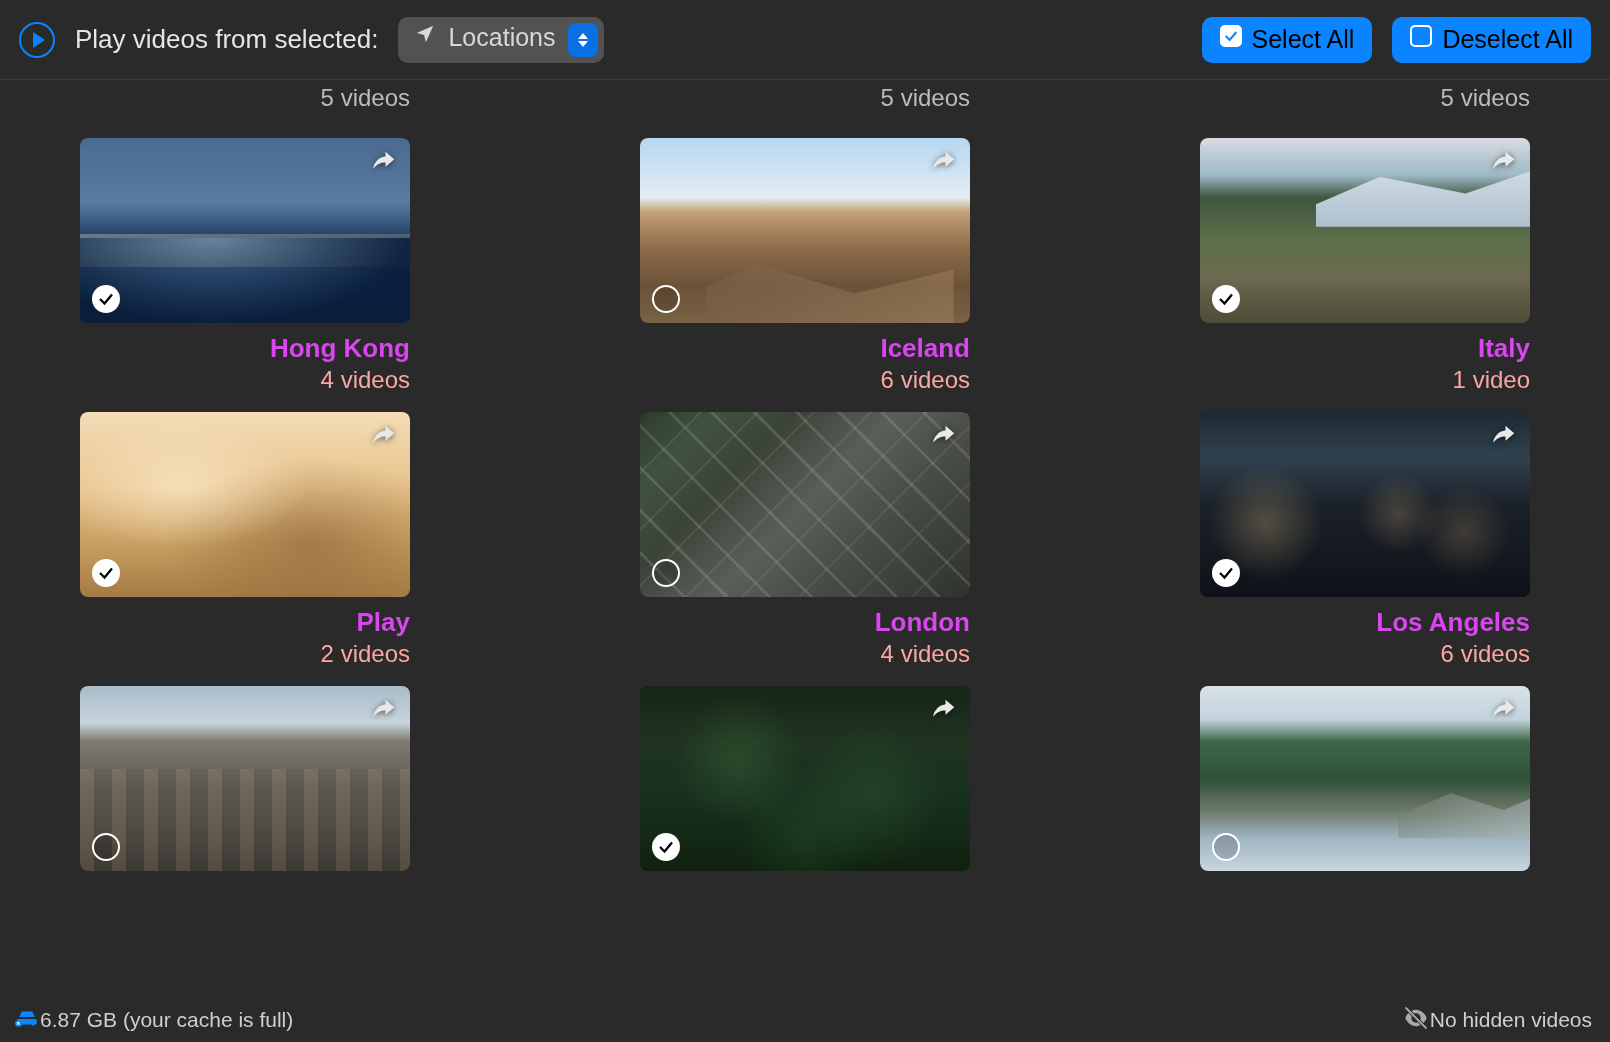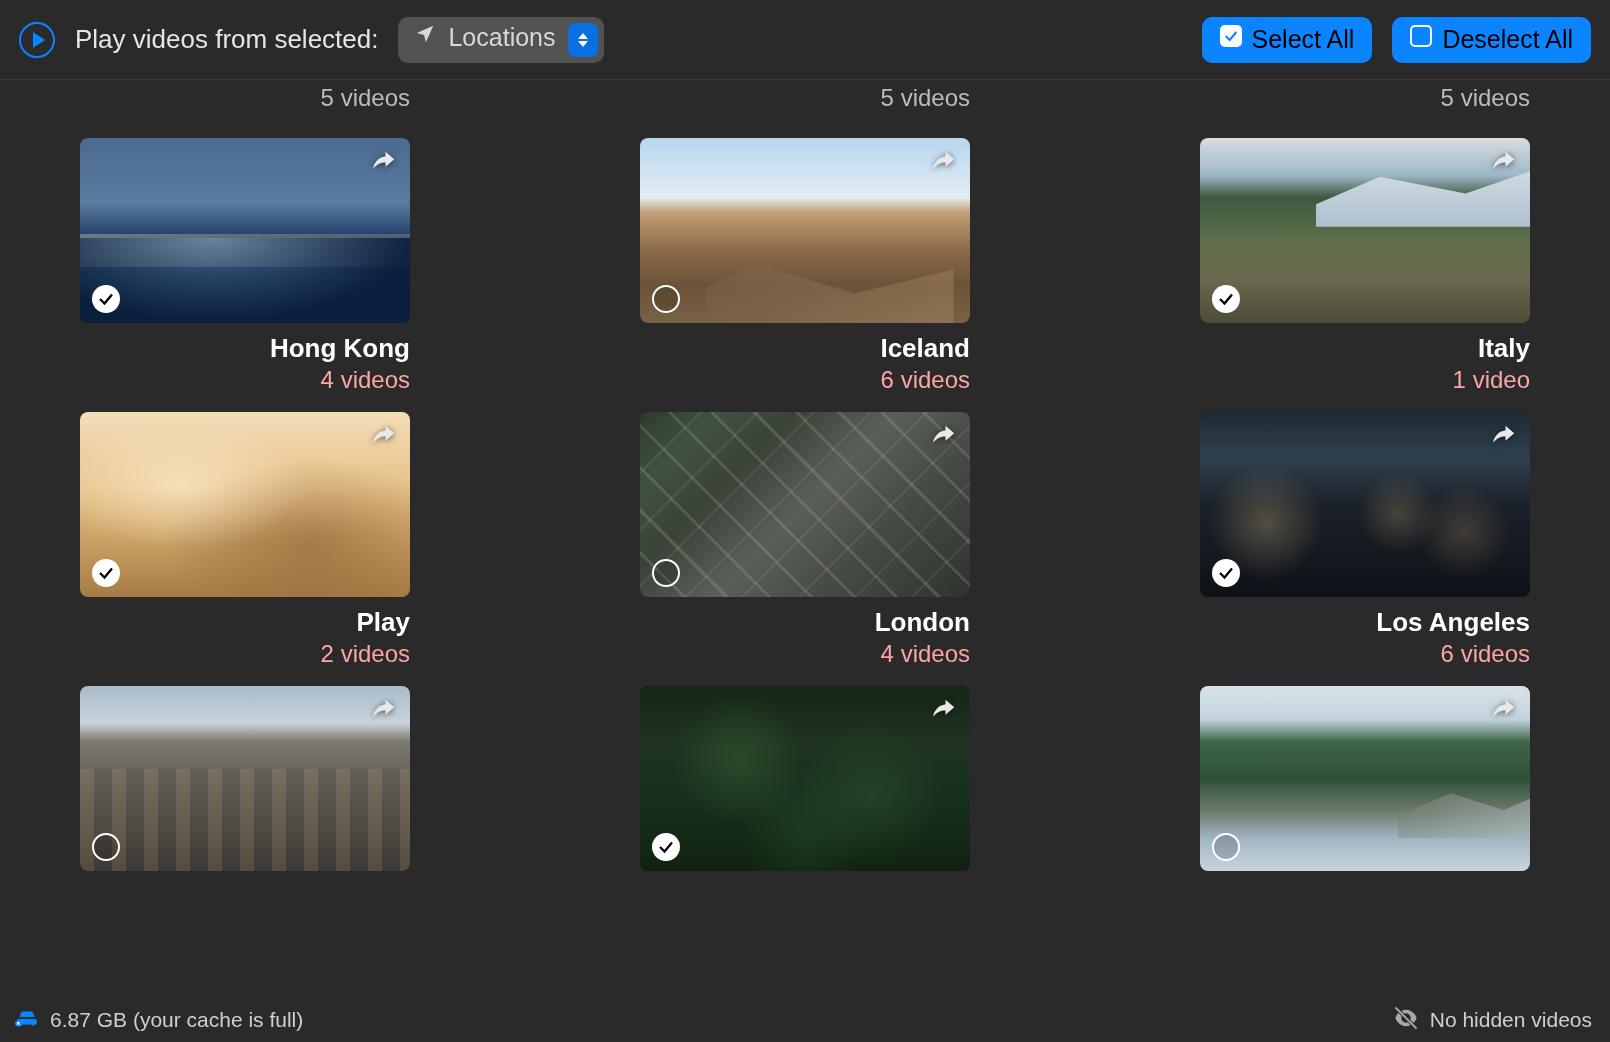--- a/index.html
+++ b/index.html
@@ -141,21 +141,21 @@
     width: 28px; height: 28px;
     border-radius: 50%;
     display: flex; align-items: center; justify-content: center;
   }
   .sel-circle.on { background: #fff; }
   .sel-circle.on svg { width: 18px; height: 18px; stroke: #000; fill:none; stroke-width: 3; }
   .sel-circle.off { border: 2.8px solid #fff; background: rgba(0,0,0,0.15); }
   .title {
     font-size: 26px;
     font-weight: 600;
-    color: #ffffff;
+    color: #d946ef;
     margin-top: 10px;
   }
   .count {
     font-size: 24px;
     color: #fca5a5;
     margin-top: 2px;
   }
   
   .scene-hongkong { background: linear-gradient(to bottom, #4a6b8f 0%, #5a7ca0 35%, #1d3a62 55%, #0c2242 100%); }
   .scene-hongkong::before { content:""; position:absolute; left:0; right:0; top:52%; height:18%; background: linear-gradient(to right, rgba(240,230,180,0.35), rgba(180,170,150,0.3)); }
@@ -180,21 +180,21 @@
   .status {
     display: flex;
     align-items: center;
     justify-content: space-between;
     padding: 8px 18px 10px 14px;
     font-size: 21px;
     color: #cfcfcf;
     border-top: 0px solid #3b3b3b;
     height: 42px;
   }
-  .status .left, .status .right { display:flex; align-items:center; gap:10px; }
+  .status .left, .status .right { display:flex; align-items:center; }
   .status svg.drive { width:26px; height:26px; fill:#0a84ff; }
   .status svg.eye { width:28px; height:28px; fill:#a8a8a8; }
   .status .badge-x {
     position: relative;
   }
 </style>
 </head>
 <body>
 
 <div class="app">

